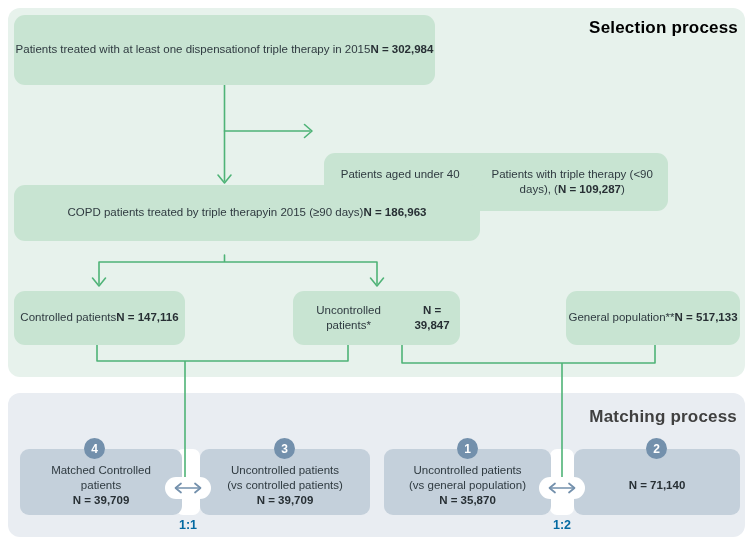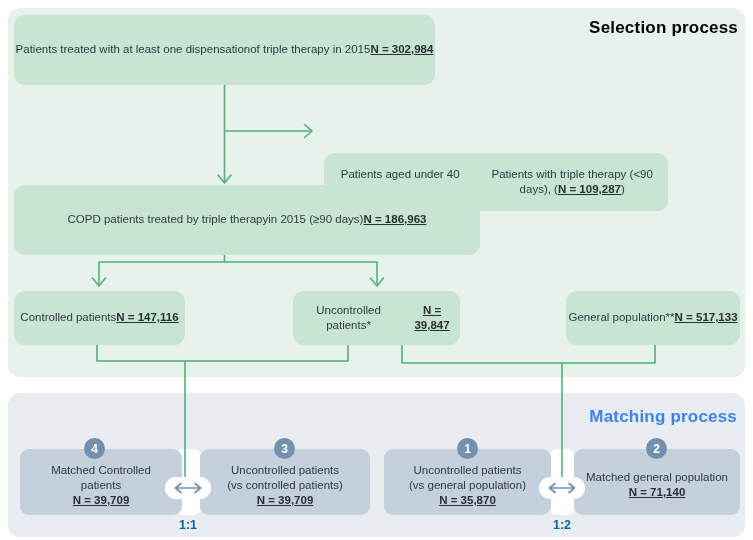--- a/index.html
+++ b/index.html
@@ -6,32 +6,32 @@
   .canvas{
     position:relative;width:753px;height:540px;background:#ffffff;
     font-family:"Liberation Sans","DejaVu Sans",sans-serif;
     color:#2f3a40;overflow:hidden;
   }
   .panel{position:absolute;border-radius:12px;}
   .panel-selection{left:8px;top:8px;width:737px;height:369px;background:#e7f2ec;}
   .panel-matching{left:8px;top:393px;width:737px;height:144px;background:#e9edf2;}
   .sec-title{position:absolute;font-weight:700;font-size:17px;letter-spacing:.2px;}
   .title-green{color:#000000;right:15px;top:18px;text-align:right;}
-  .title-blue{color:#3b82f6;right:16px;top:407px;text-align:right;}
+  .title-blue{color:#404040;right:16px;top:407px;text-align:right;}
   .gbox{
     position:absolute;background:#c8e4d2;border-radius:11px;
     display:flex;flex-direction:row;justify-content:center;align-items:center;
     font-size:11.5px;line-height:15.5px;text-align:center;color:#2f3a40;
   }
   .mbox{
     position:absolute;background:#c4d0db;border-radius:9px;
     display:flex;flex-direction:column;justify-content:center;align-items:center;
     font-size:11.5px;line-height:15px;text-align:center;color:#2f3a40;
   }
-  .ntext{font-weight:700;color:#272f34;text-decoration:underline;}
+  .ntext{font-weight:700;color:#272f34;}
   .channel{position:absolute;top:449px;width:24px;height:66px;background:#ffffff;border-radius:7px;}
   .badge{
     position:absolute;width:21px;height:21px;border-radius:50%;background:#7390ac;
     color:#ffffff;font-weight:700;font-size:12px;display:flex;align-items:center;
     justify-content:center;top:438px;
   }
   .pill{
     position:absolute;top:477px;width:46px;height:22px;background:#ffffff;border-radius:11px;
     display:flex;align-items:center;justify-content:center;
   }
@@ -82,21 +82,21 @@
 
   <div class="gbox" style="left:324px;top:106px;width:344px;height:58px;margin-top:47px;">
     <div>
       <span>Patients aged under 40 years,  (</span><span class="ntext">N = 6,734</span><span>)</span>
     </div>
     <div>
       <span>Patients with triple therapy (&lt;90 days), (</span><span class="ntext">N = 109,287</span><span>)</span>
     </div>
   </div>
 
-  <div class="gbox" style="left:14px;top:185px;width:466px;height:70px;">
+  <div class="gbox" style="left:14px;top:185px;width:466px;height:56px;">
     <div>COPD patients treated by triple therapy</div>
     <div>in 2015 (≥90 days)</div>
     <div class="ntext">N = 186,963</div>
   </div>
 
   <div class="gbox" style="left:14px;top:291px;width:171px;height:54px;">
     <div>Controlled patients</div>
     <div class="ntext">N = 147,116</div>
   </div>
 
@@ -122,21 +122,20 @@
     <div class="ntext">N = 39,709</div>
   </div>
 
   <div class="mbox" style="left:384px;top:449px;width:167px;height:66px;padding-top:6px;box-sizing:border-box;">
     <div>Uncontrolled patients</div>
     <div>(vs general population)</div>
     <div class="ntext">N = 35,870</div>
   </div>
 
   <div class="mbox" style="left:574px;top:449px;width:166px;height:66px;padding-top:6px;box-sizing:border-box;">
-    <div>Matched general population</div>
     <div class="ntext">N = 71,140</div>
   </div>
 
   <div class="badge" style="left:84px;">4</div>
   <div class="badge" style="left:274px;">3</div>
   <div class="badge" style="left:457px;">1</div>
   <div class="badge" style="left:646px;">2</div>
 
   <div class="pill" style="left:165px;">
     <svg width="30" height="12" viewBox="0 0 30 12">

